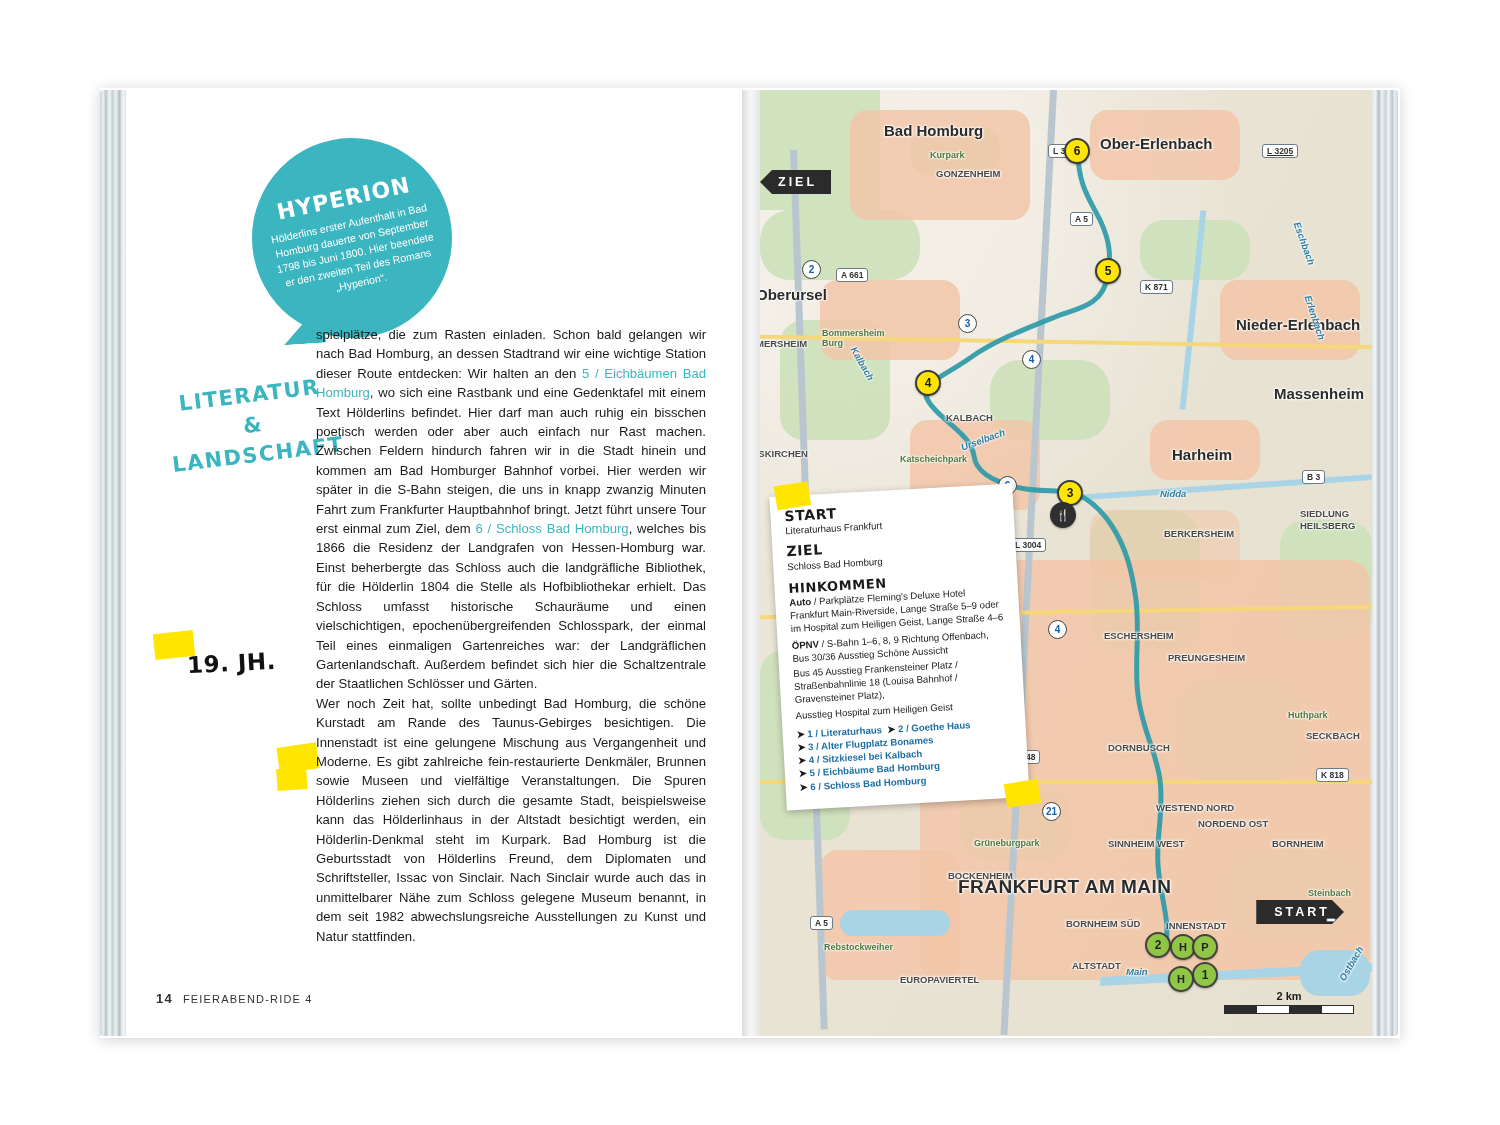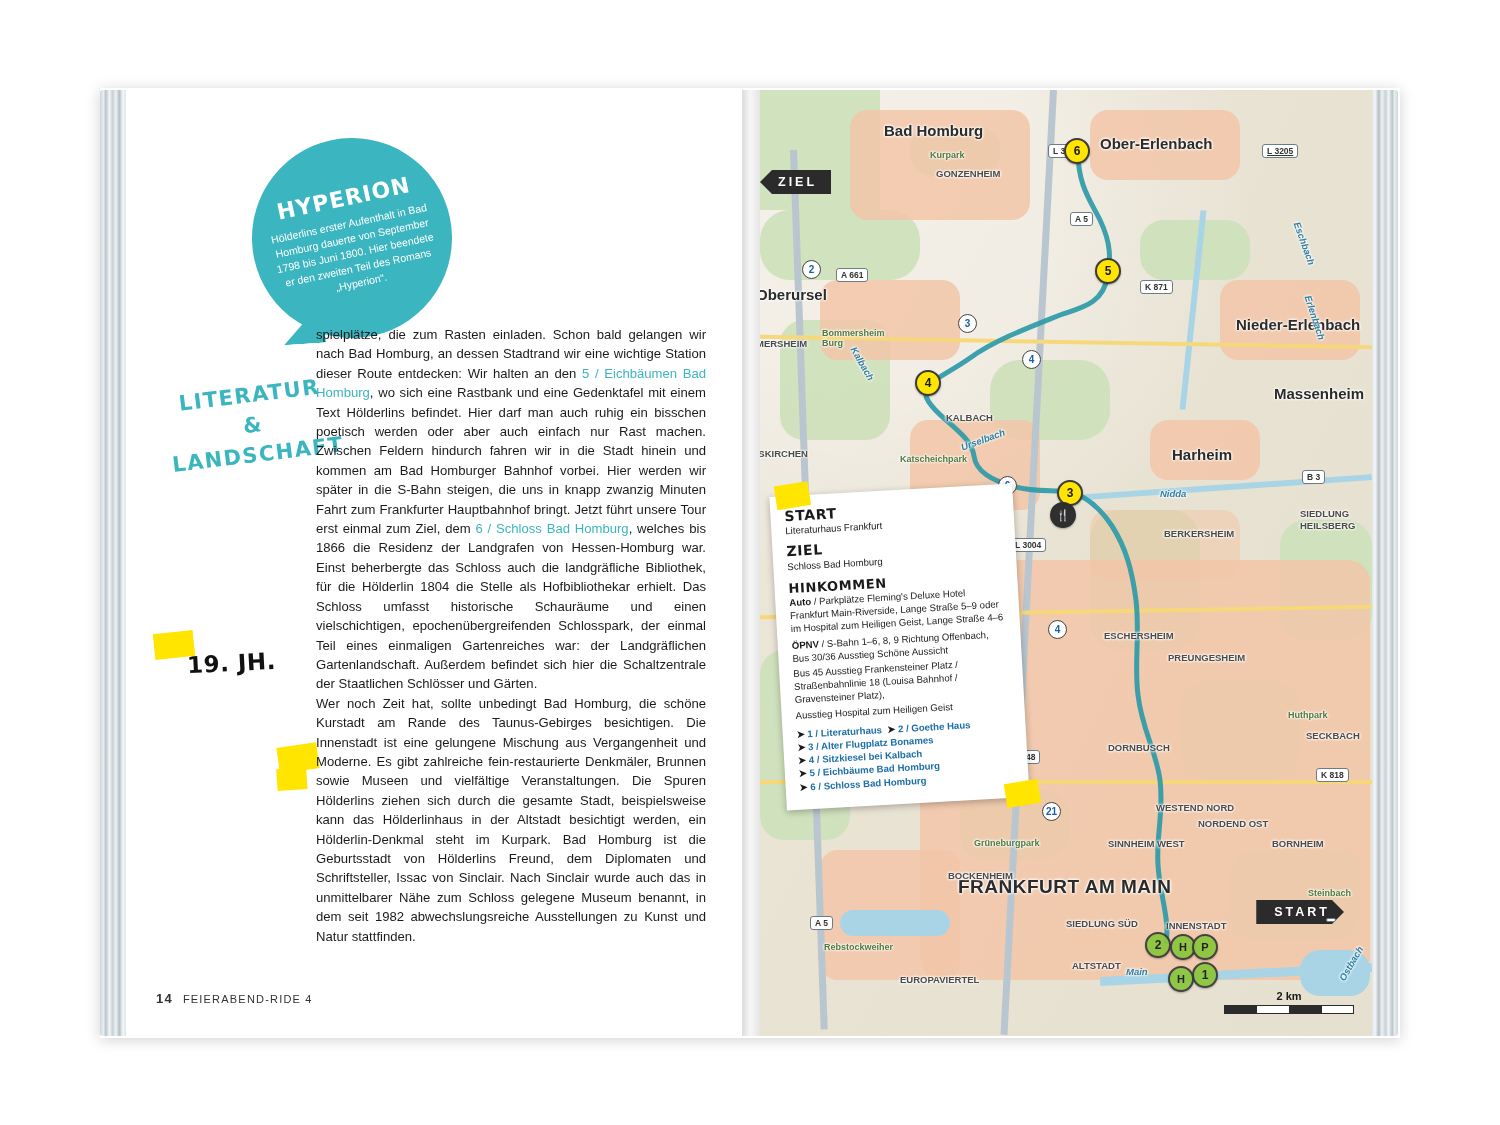--- a/index.html
+++ b/index.html
@@ -274,21 +274,21 @@
       <div class="label lbl-sm" style="left:404px;top:438px;">BERKERSHEIM</div>
       <div class="label lbl-sm" style="left:540px;top:418px;width:60px;line-height:12px;">SIEDLUNG HEILSBERG</div>
       <div class="label lbl-sm" style="left:344px;top:540px;">ESCHERSHEIM</div>
       <div class="label lbl-sm" style="left:408px;top:562px;">PREUNGESHEIM</div>
       <div class="label lbl-sm" style="left:348px;top:652px;">DORNBUSCH</div>
       <div class="label lbl-sm" style="left:546px;top:640px;">SECKBACH</div>
       <div class="label lbl-sm" style="left:348px;top:748px;">SINNHEIM WEST</div>
       <div class="label lbl-sm" style="left:438px;top:728px;">NORDEND OST</div>
       <div class="label lbl-sm" style="left:512px;top:748px;">BORNHEIM</div>
       <div class="label lbl-sm" style="left:396px;top:712px;">WESTEND NORD</div>
-      <div class="label lbl-sm" style="left:306px;top:828px;">SIEDLUNG SÜD</div>
+      <div class="label lbl-sm" style="left:306px;top:828px;">BORNHEIM SÜD</div>
       <div class="label lbl-sm" style="left:188px;top:780px;">BOCKENHEIM</div>
       <div class="label lbl-sm" style="left:406px;top:830px;">INNENSTADT</div>
       <div class="label lbl-sm" style="left:312px;top:870px;text-align:center;">ALTSTADT</div>
       <div class="label lbl-sm" style="left:140px;top:884px;">EUROPAVIERTEL</div>
       <div class="label lbl-sm" style="left:218px;top:634px;">SINNHEIM</div>
 
       <div class="label lbl-green" style="left:170px;top:60px;">Kurpark</div>
       <div class="label lbl-green" style="left:62px;top:238px;width:58px;line-height:10px;">Bommersheim Burg</div>
       <div class="label lbl-green" style="left:140px;top:364px;">Katscheichpark</div>
       <div class="label lbl-green" style="left:528px;top:620px;">Huthpark</div>

